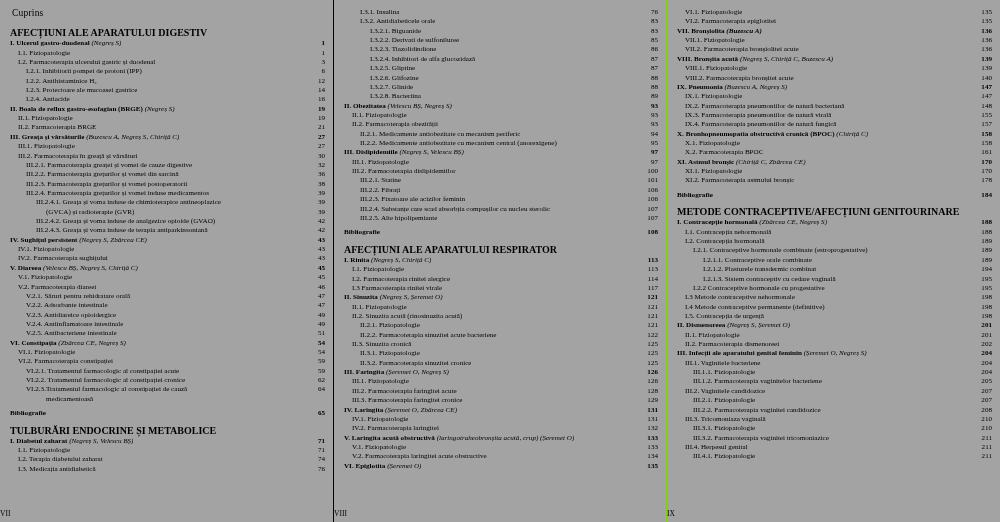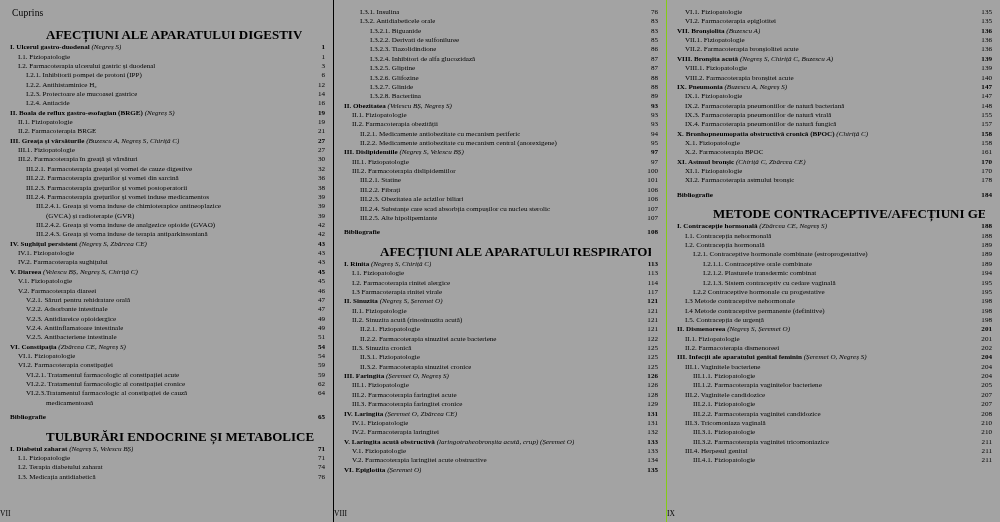--- a/index.html
+++ b/index.html
@@ -10,21 +10,21 @@
   .page.p2{width:333px;border-right:1px solid #84cc16;padding:6px 8px 0 10px;}
   .page.p3{width:333px;padding:6px 8px 0 10px;}
   .page-inner{padding-top:2px;}
   .toc-title{font-size:9.5px;font-weight:normal;margin:0 0 8px 2px;letter-spacing:.2px;}
   .line{display:flex;align-items:baseline;font-size:7.1px;line-height:1.32;white-space:nowrap;}
   .line .txt{flex:0 1 auto;overflow:hidden;text-overflow:clip;}
   .line .fill{flex:1 1 auto;min-width:4px;}
   .line .pg{flex:0 0 auto;text-align:right;padding-left:3px;}
   .b{font-weight:bold;}
   .i{font-style:italic;}
-  .caps{font-weight:bold;font-size:13px;margin-left:36px;}
+  .caps{font-weight:bold;font-size:10px;}
   .gap{height:5px;}
   .folio{position:absolute;bottom:4px;left:0;right:0;text-align:left;font-size:7.5px;}
   
   .l0{padding-left:0px;}
   .l1{padding-left:8px;}
   .l2{padding-left:16px;}
   .l3{padding-left:26px;}
   .l4{padding-left:36px;}
 </style>
 </head>
@@ -370,21 +370,21 @@
             <span class="txt">III.2.1. Statine</span>
             <span class="fill"></span>
             <span class="pg">101</span>
           </div>
           <div class="line l2">
             <span class="txt">III.2.2. Fibrați</span>
             <span class="fill"></span>
             <span class="pg">106</span>
           </div>
           <div class="line l2">
-            <span class="txt">III.2.3. Obezitatea ale acizilor biliari</span>
+            <span class="txt">III.2.3. Fixatoare ale acizilor feminin</span>
             <span class="fill"></span>
             <span class="pg">106</span>
           </div>
           <div class="line l2">
             <span class="txt">III.2.4. Substanțe care scad absorbția compușilor cu nucleu sterolic</span>
             <span class="fill"></span>
             <span class="pg">107</span>
           </div>
           <div class="line l2">
             <span class="txt">III.2.5. Alte hipolipemiante</span>
@@ -530,21 +530,21 @@
             <span class="txt">VI.1. Fiziopatologie</span>
             <span class="fill"></span>
             <span class="pg">135</span>
           </div>
           <div class="line l1">
             <span class="txt">VI.2. Farmacoterapia epiglotitei</span>
             <span class="fill"></span>
             <span class="pg">135</span>
           </div>
           <div class="line l0">
-            <span class="txt b">VII. Bronșiolita <span class="i" style="font-weight: normal;">(Buzescu A)</span></span>
+            <span class="txt b">VII. Bronșiolita <span class="i" style="font-weight: bold;">(Buzescu A)</span></span>
             <span class="fill"></span>
             <span class="pg b">136</span>
           </div>
           <div class="line l1">
             <span class="txt">VII.1. Fiziopatologie</span>
             <span class="fill"></span>
             <span class="pg">136</span>
           </div>
           <div class="line l1">
             <span class="txt">VII.2. Farmacoterapia bronșiolitei acute</span>

